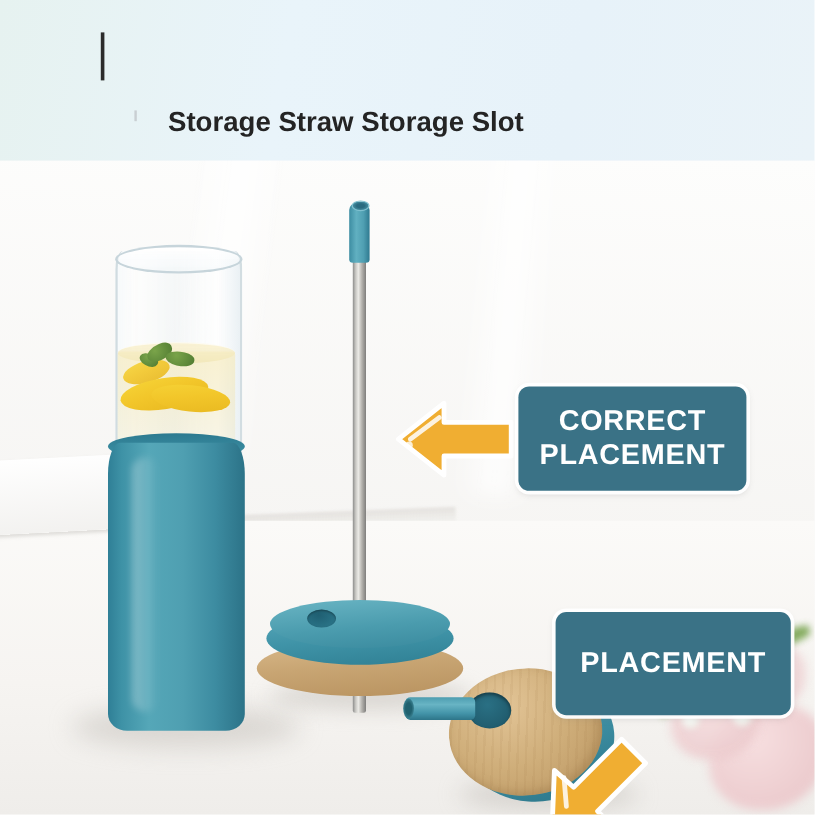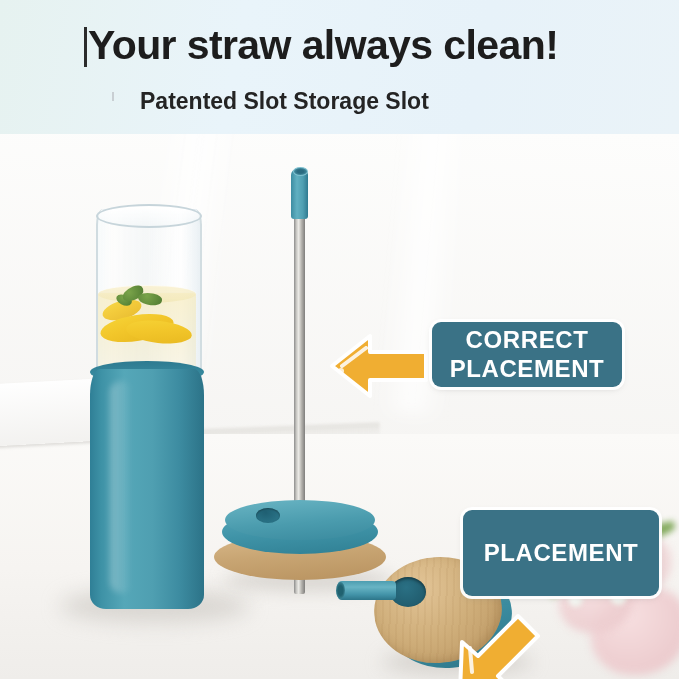--- a/index.html
+++ b/index.html
@@ -308,21 +308,21 @@
     line-height: 1.18;
     letter-spacing: 0.6px;
     box-shadow: 0 0 0 3px rgba(255,255,255,0.95), 0 2px 6px rgba(120,120,120,0.28);
     display: flex;
     flex-direction: column;
     justify-content: center;
     align-items: center;
   }
   .badge.correct {
     left: 432px; top: 188px;
-    width: 190px; height: 65px;
+    width: 190px; height: 87px;
     font-size: 24px;
   }
   .badge.mistake {
     left: 463px; top: 376px;
     width: 196px; height: 86px;
     font-size: 24px;
   }
   .badge span { display: block; white-space: nowrap; }
 
   
@@ -366,23 +366,22 @@
   .bud.b2 { right: 52px; bottom: 74px; width: 17px; height: 17px; }
   .bud.b3 { right: 96px; bottom: 72px; width: 15px; height: 15px; }
 </style>
 </head>
 <body>
 
 <div id="stage">
 
   <div class="header">
     <div class="headline-bar"></div>
-    <div class="headline">Your straw always clean!</div>
     <div class="subhead-tick"></div>
-    <div class="subhead">Patented Slot Storage Slot</div>
+    <div class="subhead">Storage Straw Storage Slot</div>
   </div>
 
   <div class="photo">
 
     <div class="wall"></div>
     <div class="streak s1"></div>
     <div class="streak s2"></div>
     <div class="table-edge"></div>
     <div class="table-top"></div>
     <div class="paper"></div>

